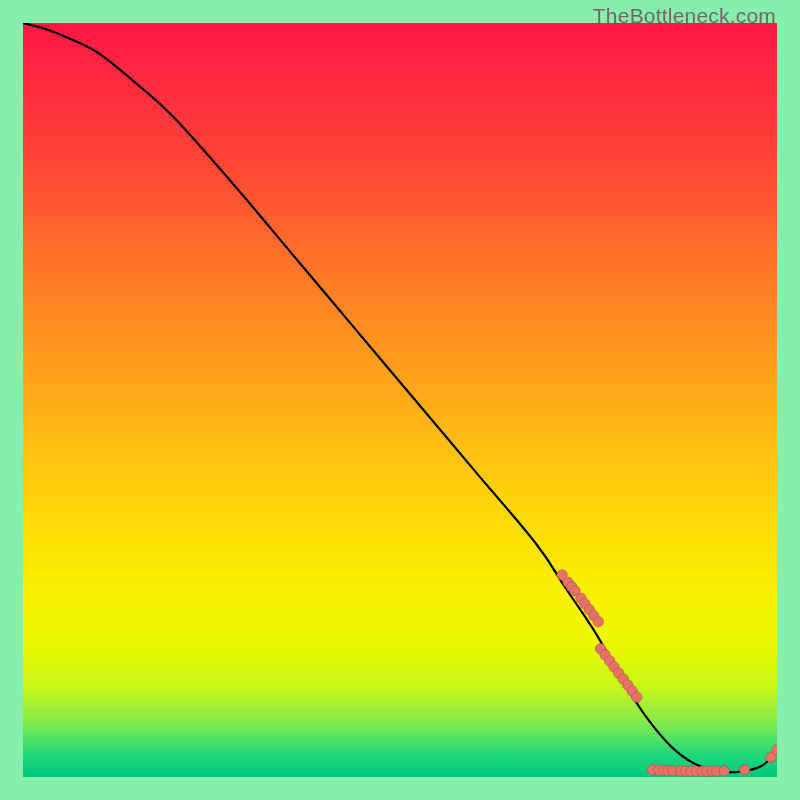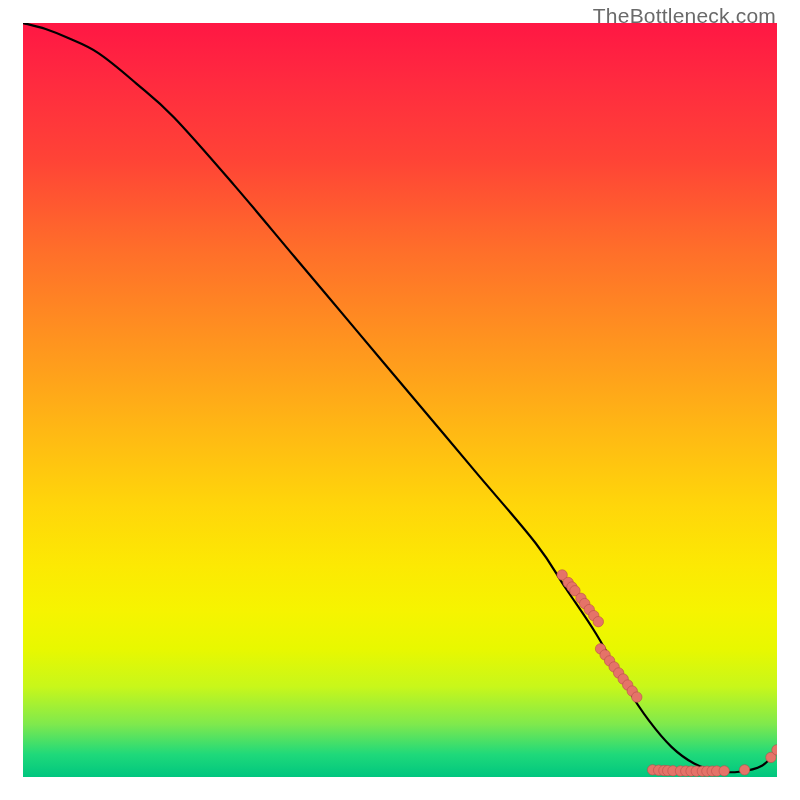--- a/index.html
+++ b/index.html
@@ -8,21 +8,21 @@
     width: 800px;
     height: 800px;
     background: #000;
     overflow: hidden;
     font-family: Arial, Helvetica, sans-serif;
   }
   .frame {
     position: relative;
     width: 800px;
     height: 800px;
-    background: #ffffff;
+    background: #86efac;
   }
   .plot-area {
     position: absolute;
     left: 23px;
     top: 23px;
     width: 754px;
     height: 754px;
     background: linear-gradient(to bottom,
       #ff1744 0%,
       #ff2b3f 8%,

